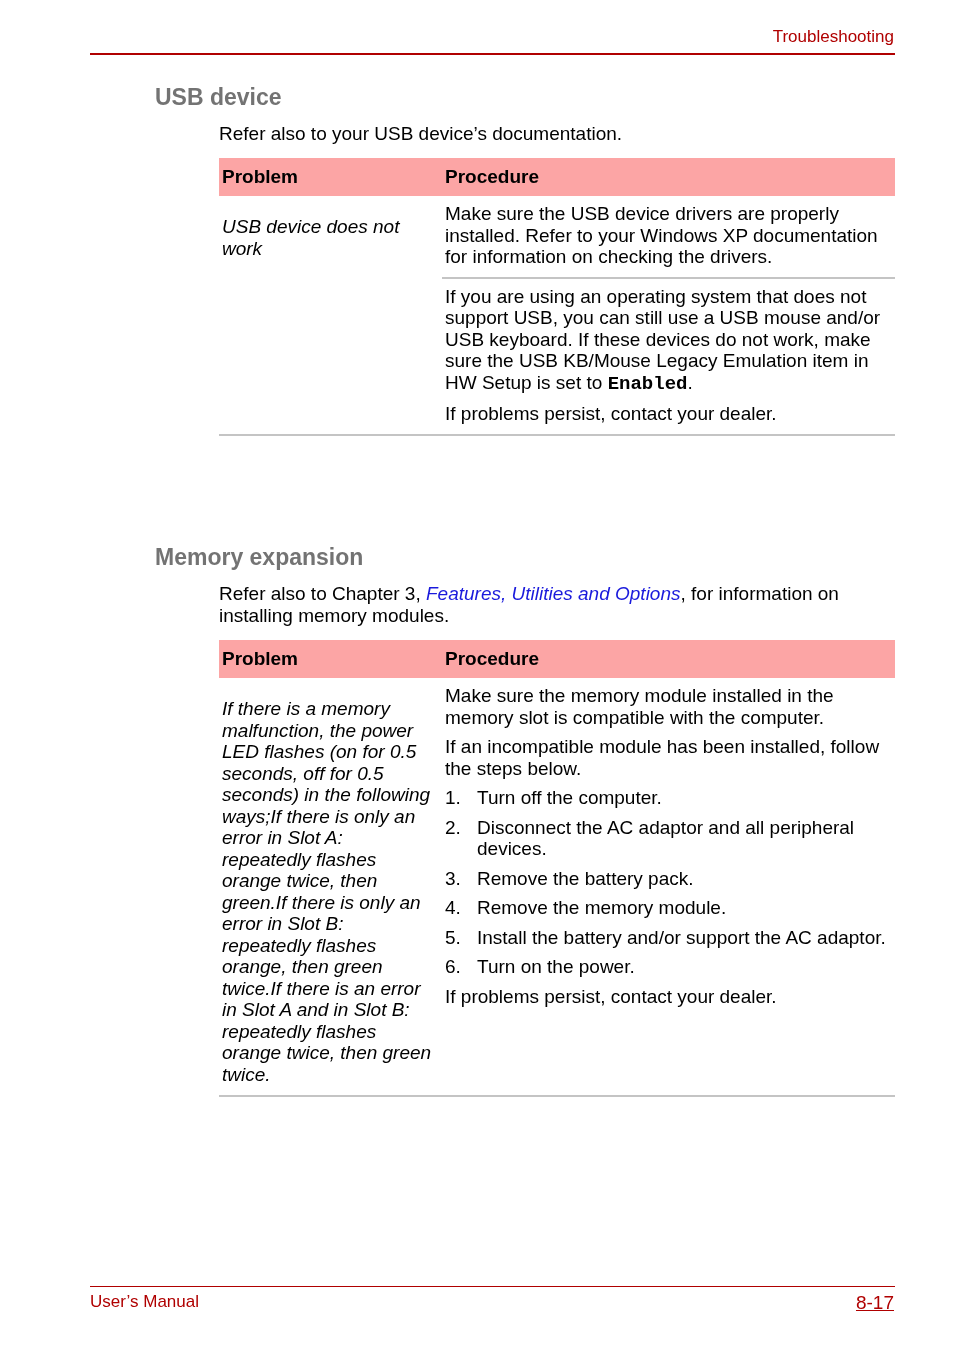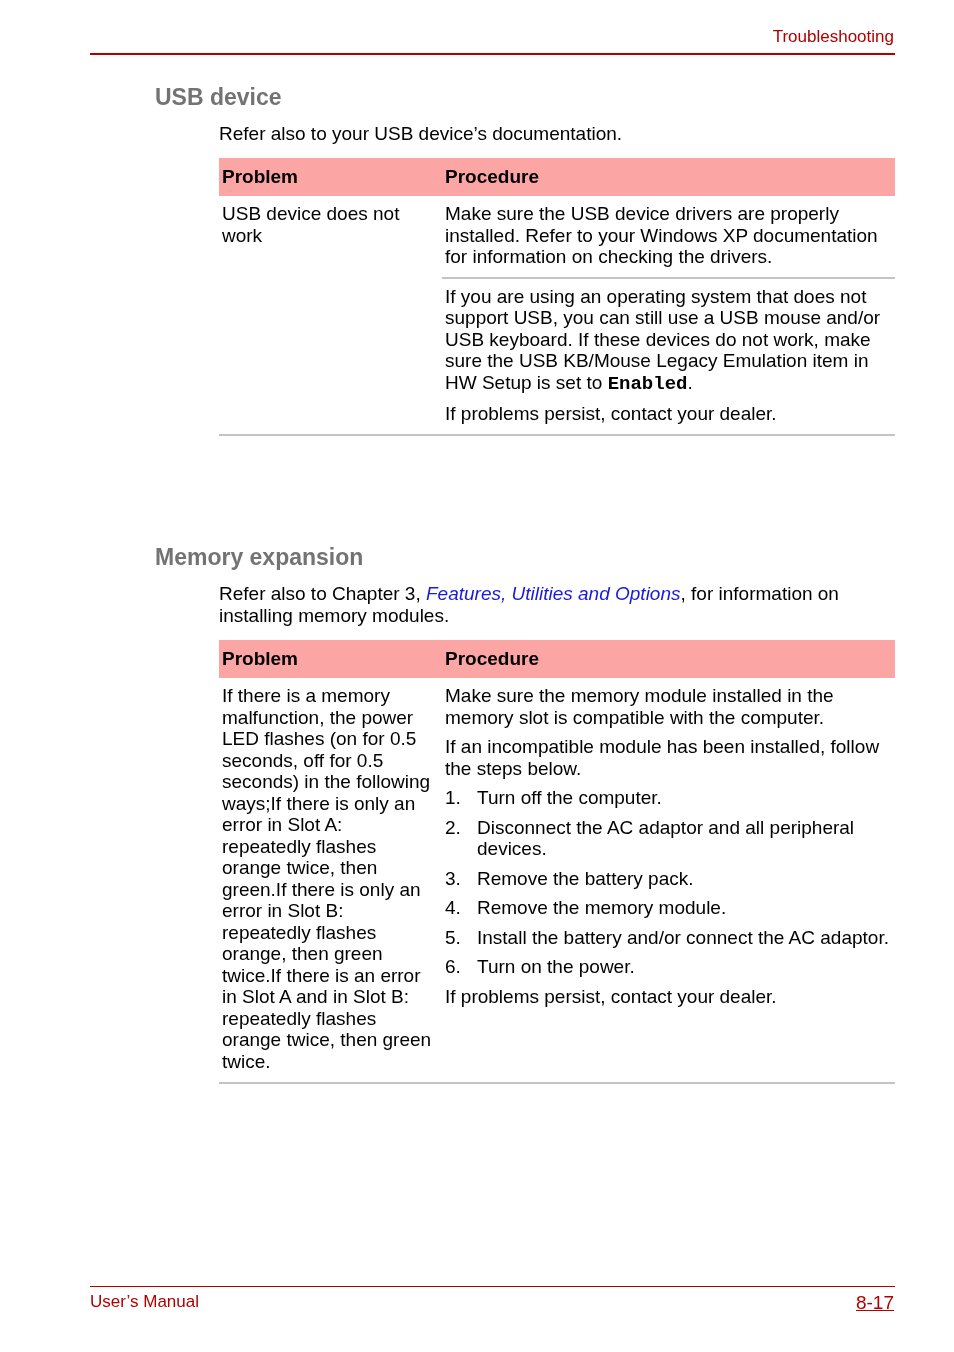--- a/index.html
+++ b/index.html
@@ -32,21 +32,21 @@
     .tbl {
       position: absolute; left: 219px; width: 676px;
       font-size: 19px; line-height: 21.5px;
     }
     .tbl .head {
       display: flex; background: #fca5a5; height: 38px; align-items: center; font-weight: bold;
     }
     .tbl .col1 { width: 223px; padding-left: 3px; box-sizing: border-box; }
     .tbl .col2 { width: 453px; padding-left: 3px; box-sizing: border-box; }
     .tbl .body { display: flex; border-bottom: 2px solid #c4c4c4; }
-    .tbl .body .col1 { padding-top: 7px; padding-right: 6px; }
+    .tbl .body .col1 { padding-top: 20px; padding-right: 6px; font-style: italic; }
     .tbl .proc-block { padding: 7px 0 9px 3px; }
     .tbl .proc-block + .proc-block { border-top: 2px solid #c4c4c4; }
     .tbl .col2.blocks { padding-left: 0; }
     .tbl p { margin: 0 0 8px 0; }
     .tbl p:last-child { margin-bottom: 0; }
     .mono { font-family: "Liberation Mono", monospace; font-weight: bold; }
     .steps { margin: 0 0 8px 0; padding: 0; list-style: none; }
     .steps li { display: flex; margin-bottom: 8px; }
     .steps li .num { width: 32px; flex: none; }
   </style>
@@ -106,21 +106,21 @@
           <li>
               <span class="num">3.</span>
               <span>Remove the battery pack.</span>
             </li>
           <li>
               <span class="num">4.</span>
               <span>Remove the memory module.</span>
             </li>
           <li>
               <span class="num">5.</span>
-              <span>Install the battery and/or connect the AC adaptor.</span>
+              <span>Install the battery and/or support the AC adaptor.</span>
             </li>
           <li>
               <span class="num">6.</span>
               <span>Turn on the power.</span>
             </li>
         </ul>
         <p>If problems persist, contact your dealer.</p>
       </div>
     </div>
   </div>

